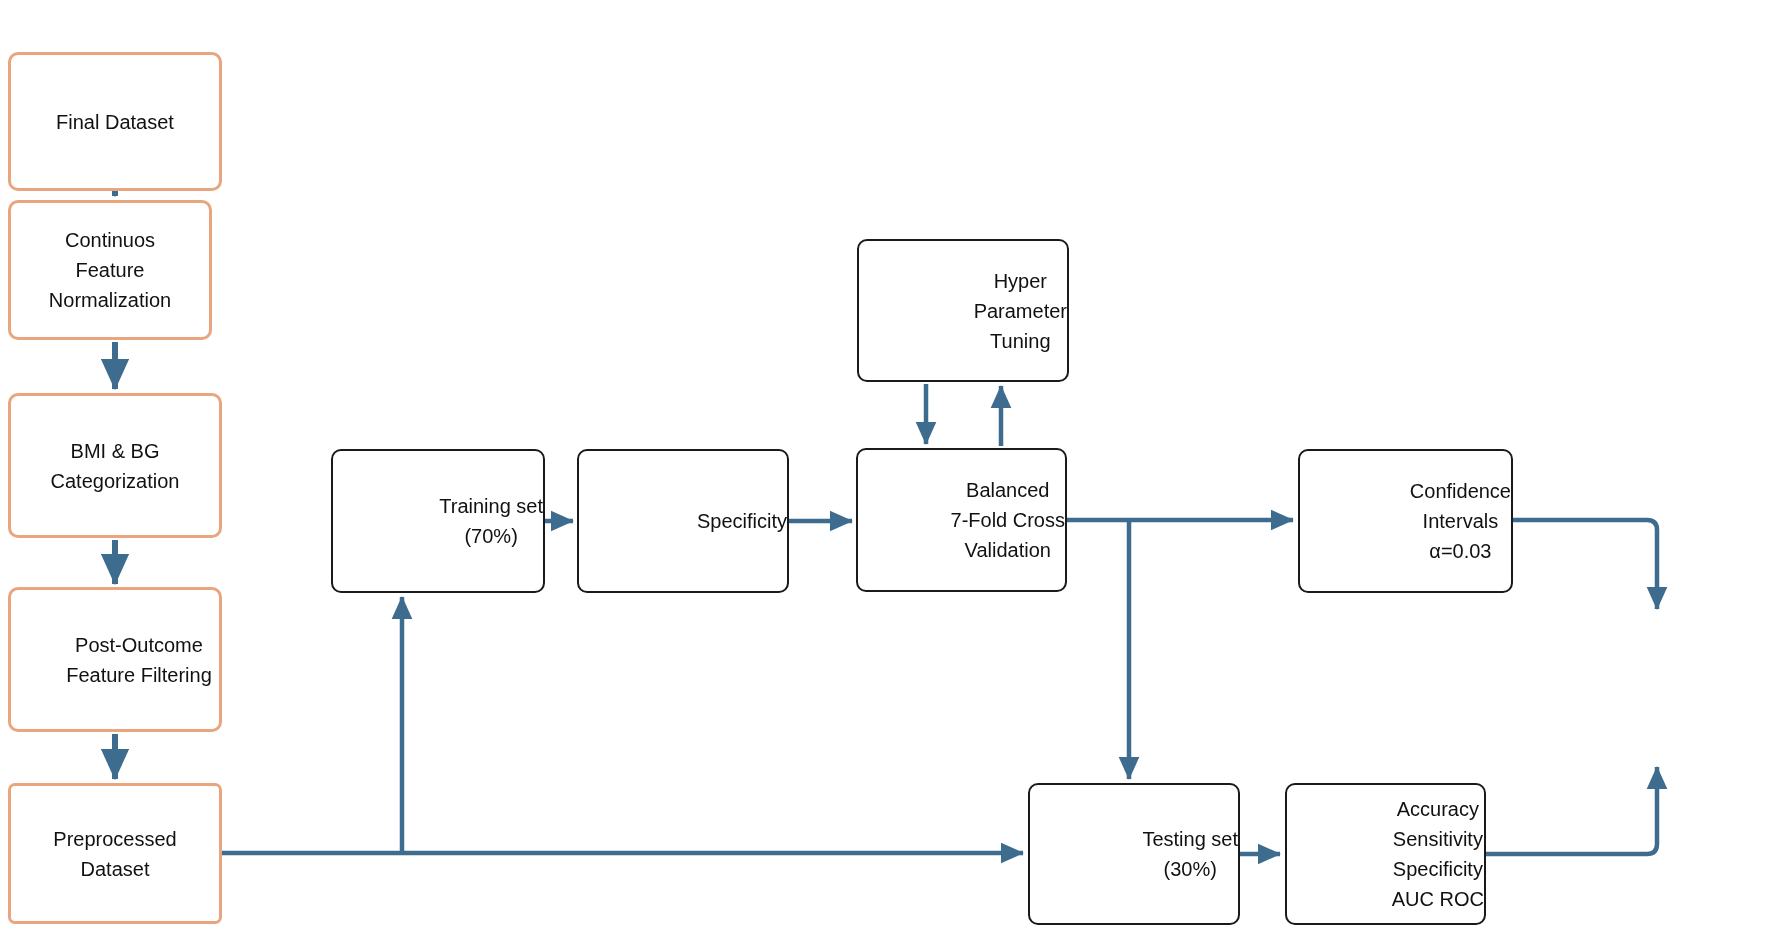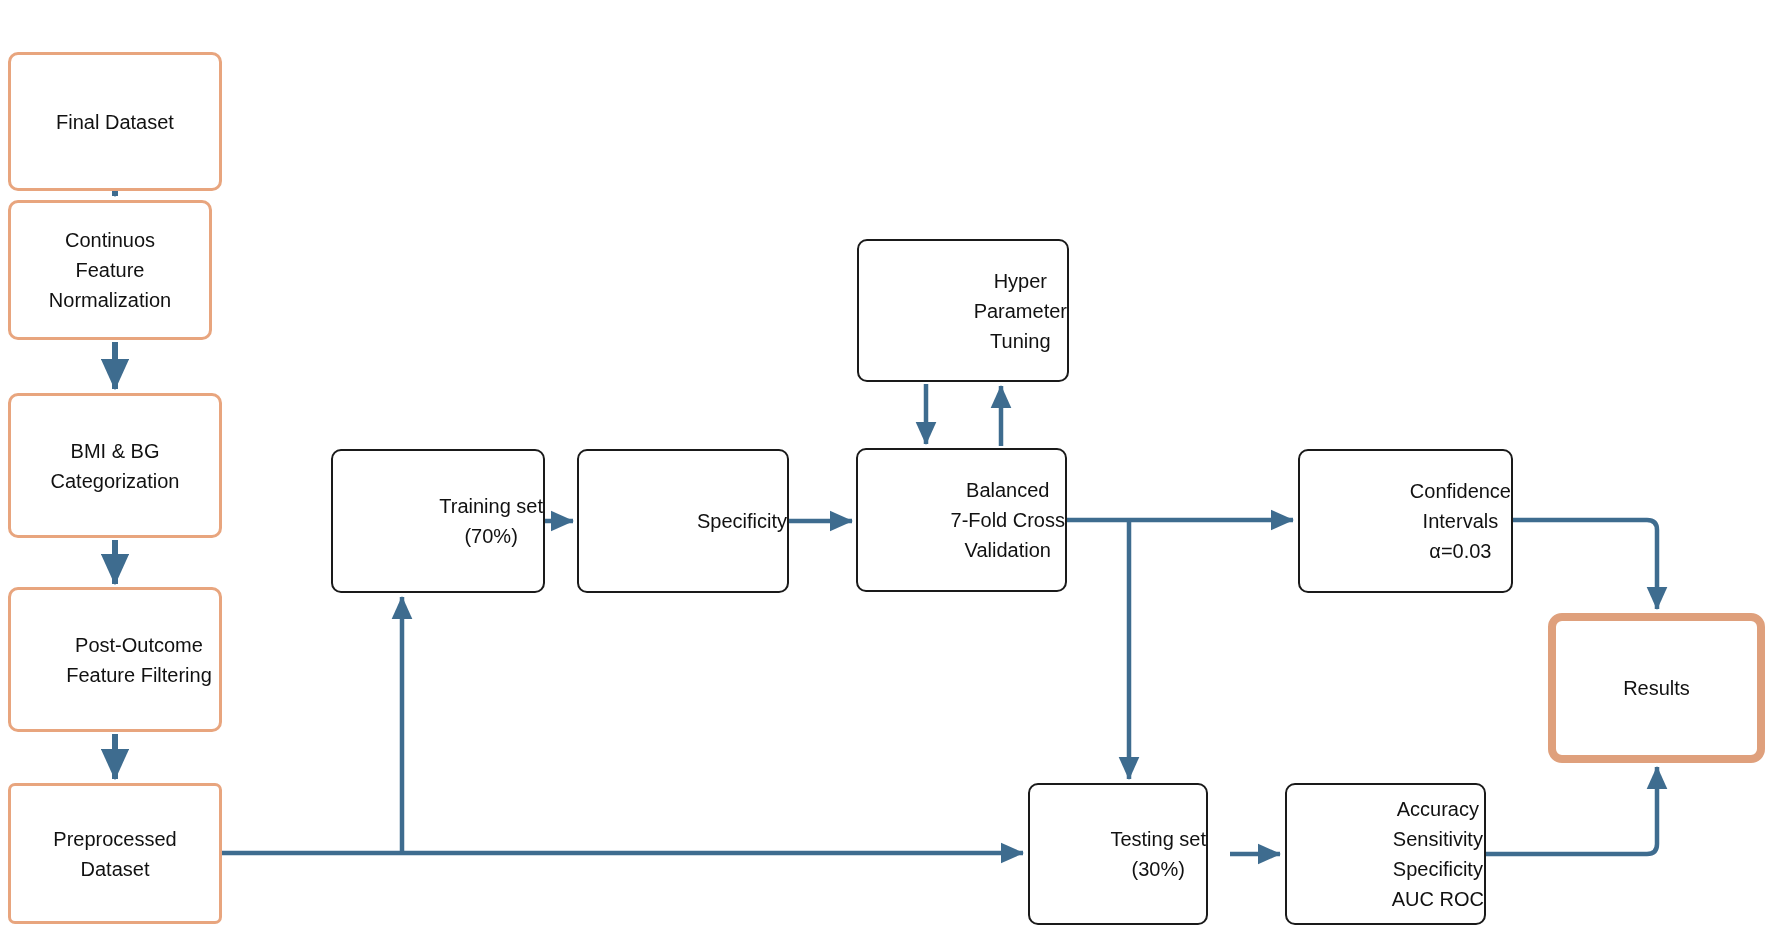--- a/index.html
+++ b/index.html
@@ -135,29 +135,26 @@
 7-Fold Cross
 Validation</span>
   </div>
 
   <div class="node proc" style="left:1298px; top:449px; width:215px; height:144px;">
     <span>Confidence
 Intervals
 α=0.03</span>
   </div>
 
-  <div class="node proc" style="left:1028px; top:783px; width:180px; height:142px;">
+  <div class="node proc" style="left:1028px; top:783px; width:212px; height:142px;">
     <span>Testing set
 (30%)</span>
   </div>
 
   <div class="node proc" style="left:1285px; top:783px; width:201px; height:142px;">
     <span>Accuracy
 Sensitivity
 Specificity
 AUC ROC</span>
   </div>
 
-  <div class="node result" style="left:1548px; top:613px; width:217px; height:150px;">
-    <span>Results</span>
-  </div>
 
 </div>
 
 </body></html>

